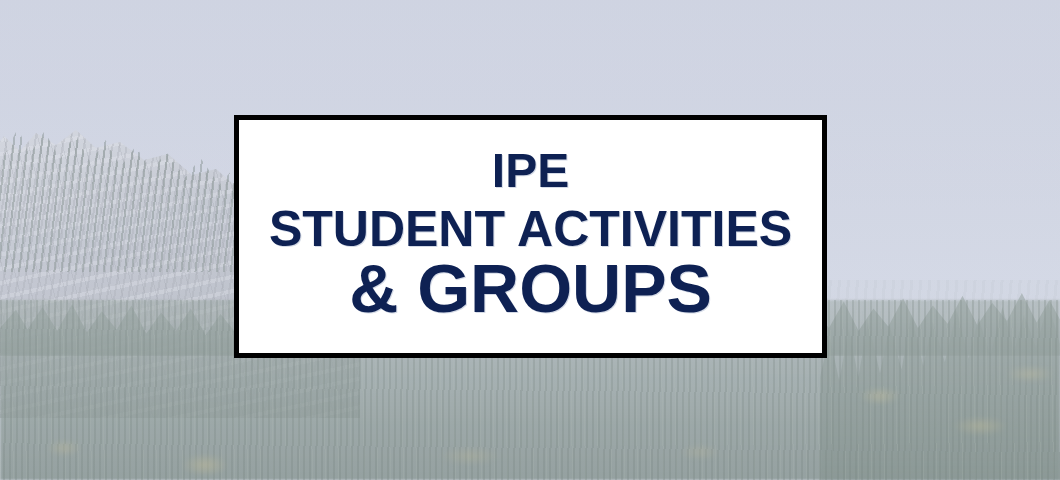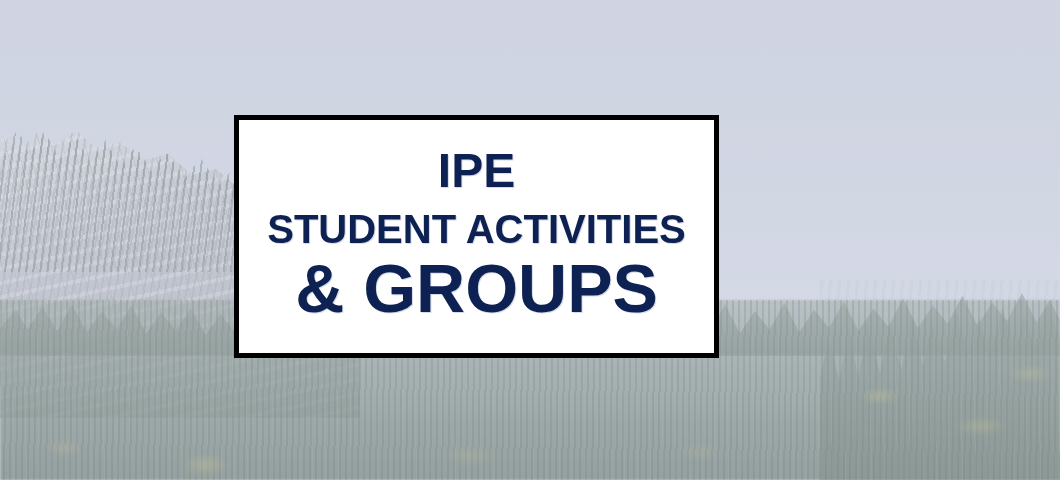--- a/index.html
+++ b/index.html
@@ -220,21 +220,21 @@
       rgba(222,226,238,0.42) 66%,
       rgba(218,224,236,0.38) 100%);
     pointer-events: none;
   }
 
   
   .title-card {
     position: absolute;
     left: 234px;
     top: 115px;
-    width: 485px;
+    width: 593px;
     height: 243px;
     box-sizing: border-box;
     background: #ffffff;
     border: 5px solid #000000;
     display: flex;
     flex-direction: column;
     align-items: center;
     justify-content: center;
   }
   .title-block {
@@ -245,21 +245,21 @@
   .title-line {
     color: #0e2153;
     font-weight: bold;
     font-size: 50px;
     line-height: 59px;
     letter-spacing: 0px;
     white-space: nowrap;
     text-shadow: 1px 1px 0 rgba(160,172,200,0.45);
   }
   .title-line.l1 { font-size: 48px; }
-  .title-line.l2 { font-size: 40px; }
+  .title-line.l2 { font-size: 50px; }
   .title-line.l3 { font-size: 68px; }
 </style>
 </head>
 <body>
 
 <div id="banner">
 
   <div class="photo">
     <div class="far-ridge"></div>
     <div class="cliff"></div>

